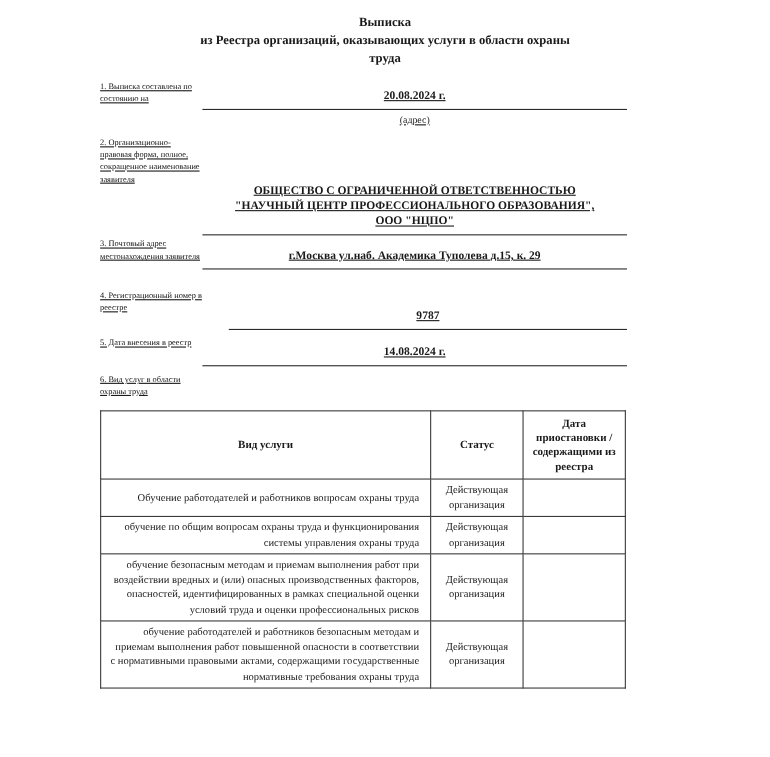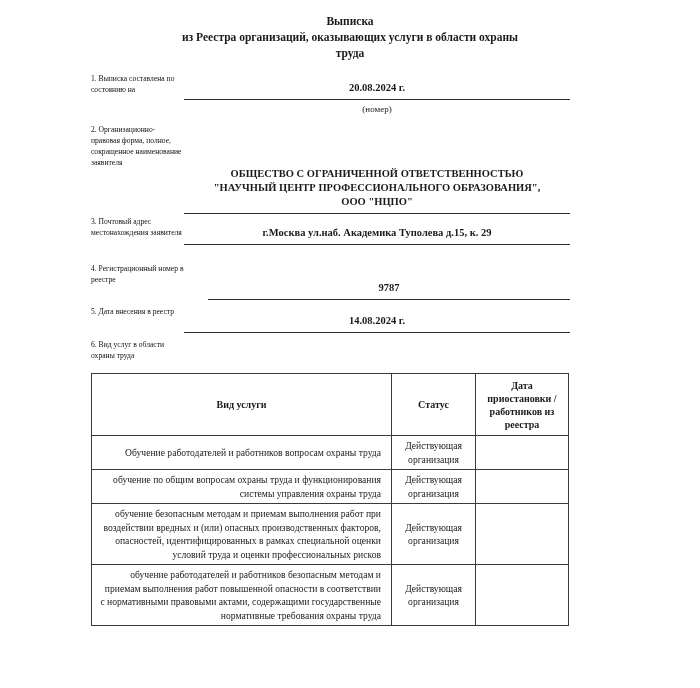--- a/index.html
+++ b/index.html
@@ -40,20 +40,21 @@
     display: block;
     width: 360px;
     margin: 0 auto;
   }
 
   
   .fields {
     margin-top: 12px;
     padding-left: 91px;
     padding-right: 130px;
+    text-decoration: underline;
   }
 
   .field-row {
     display: flex;
     align-items: flex-start;
     position: relative;
   }
 
   .field-label {
     width: 93px;
@@ -169,21 +170,21 @@
     <span class="line2">из Реестра организаций, оказывающих услуги в области охраны труда</span>
   </div>
 
   <div class="fields">
 
     <div class="field-row f1">
       <div class="field-label">1. Выписка составлена по состоянию на</div>
       <div class="field-value-wrap">
         <div class="field-value">20.08.2024 г.</div>
         <div class="rule"></div>
-        <div class="field-caption cap-date">(номер)</div>
+        <div class="field-caption cap-date">(адрес)</div>
       </div>
     </div>
 
     <div class="field-row f2">
       <div class="field-label">2. Организационно-правовая форма, полное, сокращенное наименование заявителя</div>
       <div class="field-value-wrap">
         <div class="field-value">
           <span class="nm">ОБЩЕСТВО С ОГРАНИЧЕННОЙ ОТВЕТСТВЕННОСТЬЮ</span>
           <span class="nm">"НАУЧНЫЙ ЦЕНТР ПРОФЕССИОНАЛЬНОГО ОБРАЗОВАНИЯ",</span>
           <span class="nm">ООО "НЦПО"</span>
@@ -227,21 +228,21 @@
     <table class="services">
       <colgroup>
         <col class="c-svc">
         <col class="c-status">
         <col class="c-susp">
       </colgroup>
       <thead>
         <tr>
           <th>Вид услуги</th>
           <th>Статус</th>
-          <th>Дата приостановки / работников из реестра</th>
+          <th>Дата приостановки / содержащими из реестра</th>
         </tr>
       </thead>
       <tbody>
         <tr>
           <td class="svc">Обучение работодателей и работников вопросам охраны труда</td>
           <td class="status">Действующая организация</td>
           <td class="susp"></td>
         </tr>
         <tr>
           <td class="svc">обучение по общим вопросам охраны труда и функционирования системы управления охраны труда</td>

